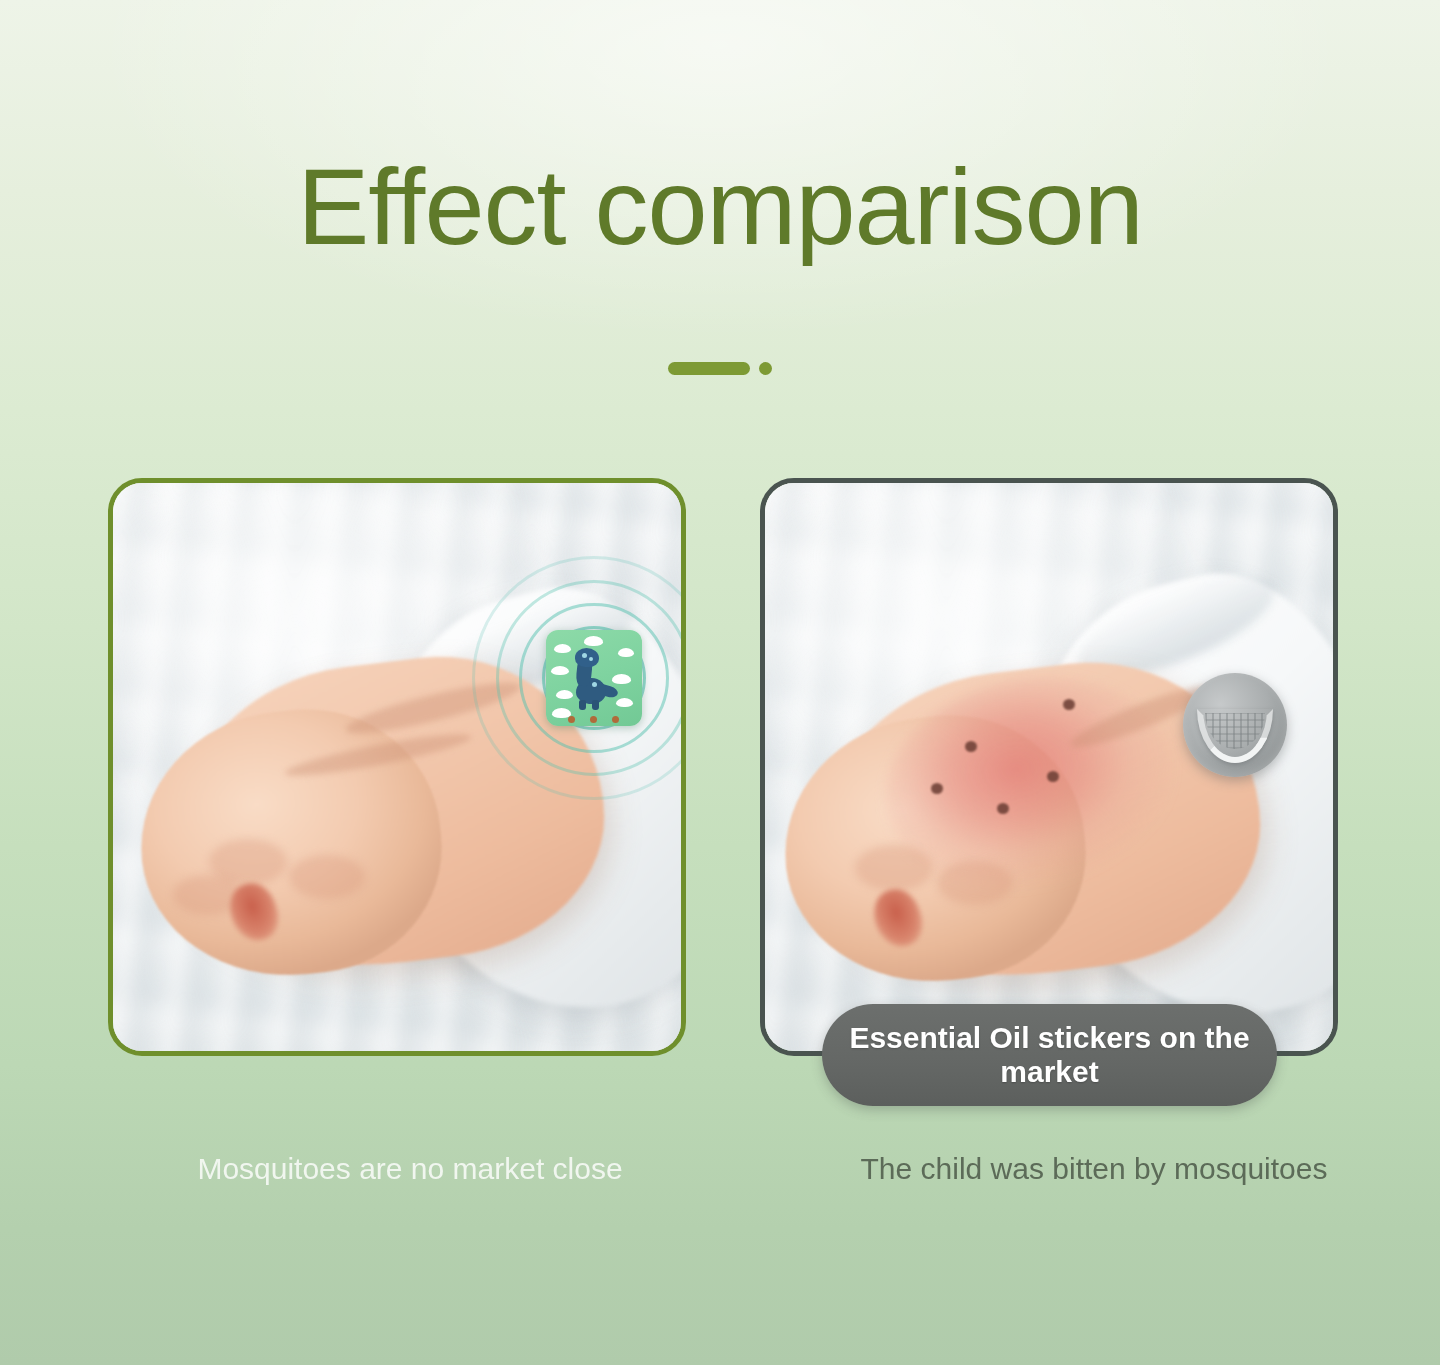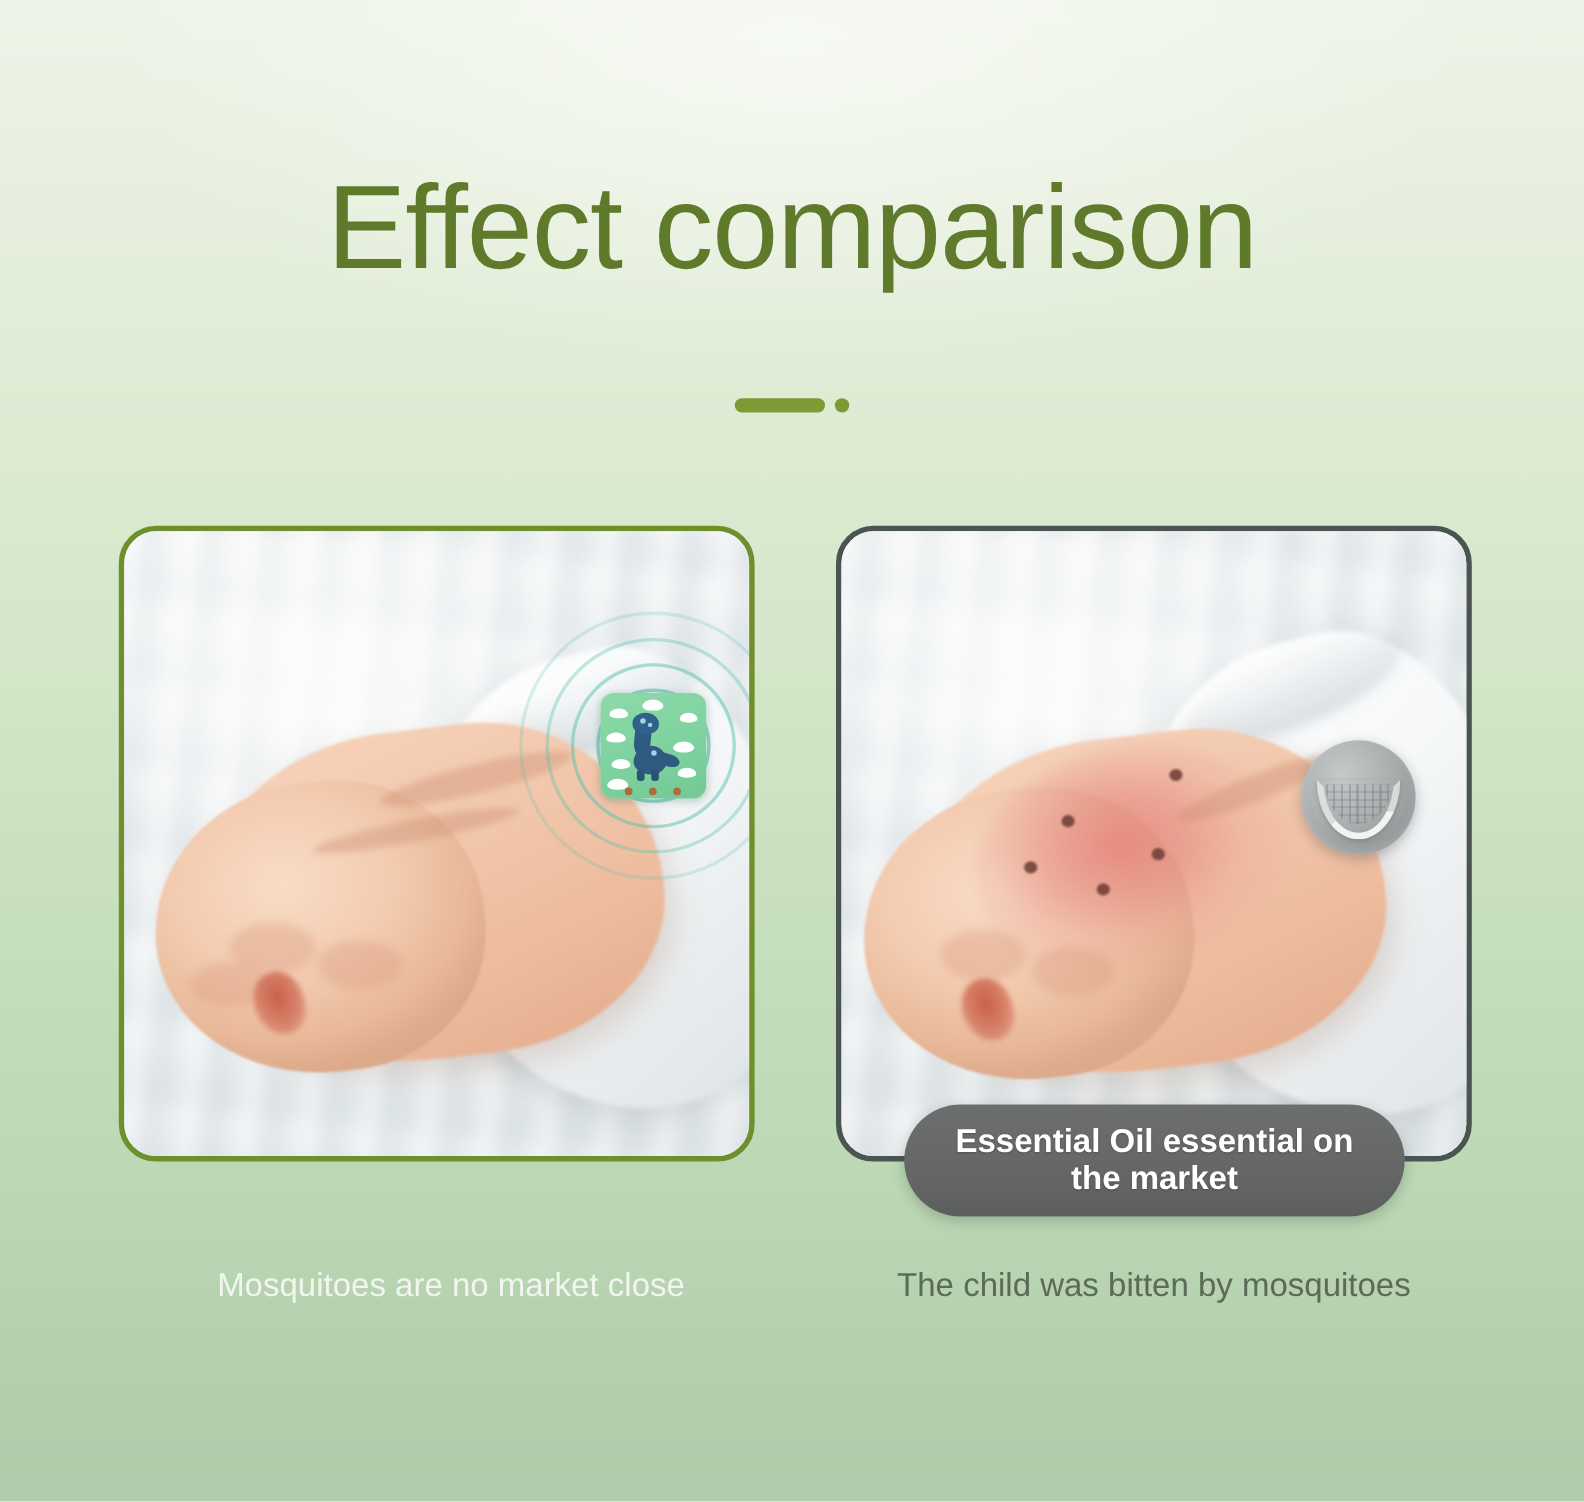--- a/index.html
+++ b/index.html
@@ -401,21 +401,21 @@
     font-size: 30px;
     font-weight: 400;
     text-align: center;
     width: 600px;
   }
   .caption.left {
     left: 110px;
     color: rgba(255,255,255,0.80);
   }
   .caption.right {
-    left: 749px;
+    left: 794px;
     color: #5c6b58;
   }
 </style>
 </head>
 <body>
 
 <div class="bg-glow"></div>
 
 <h1 class="title">Effect comparison</h1>
 
@@ -505,20 +505,20 @@
       <div class="knuckle" style="left:172px; top:378px; width:76px; height:44px;"></div>
       <div class="thumb-gap" style="left:110px; top:406px;"></div>
 
       <div class="clip-wrap">
         <div class="clip-disc"></div>
         <div class="clip-mesh"></div>
         <div class="clip-arc"></div>
       </div>
     </div>
 
-    <div class="badge gray" style="left:57px; top:521px;">Essential Oil essential on the market</div>
+    <div class="badge gray" style="left:57px; top:521px;">Essential Oil stickers on the market</div>
   </div>
 
 </div>
 
 <div class="caption left">Mosquitoes are no market close</div>
 
 <div class="caption right">The child was bitten by mosquitoes</div>
 
 </body></html>

